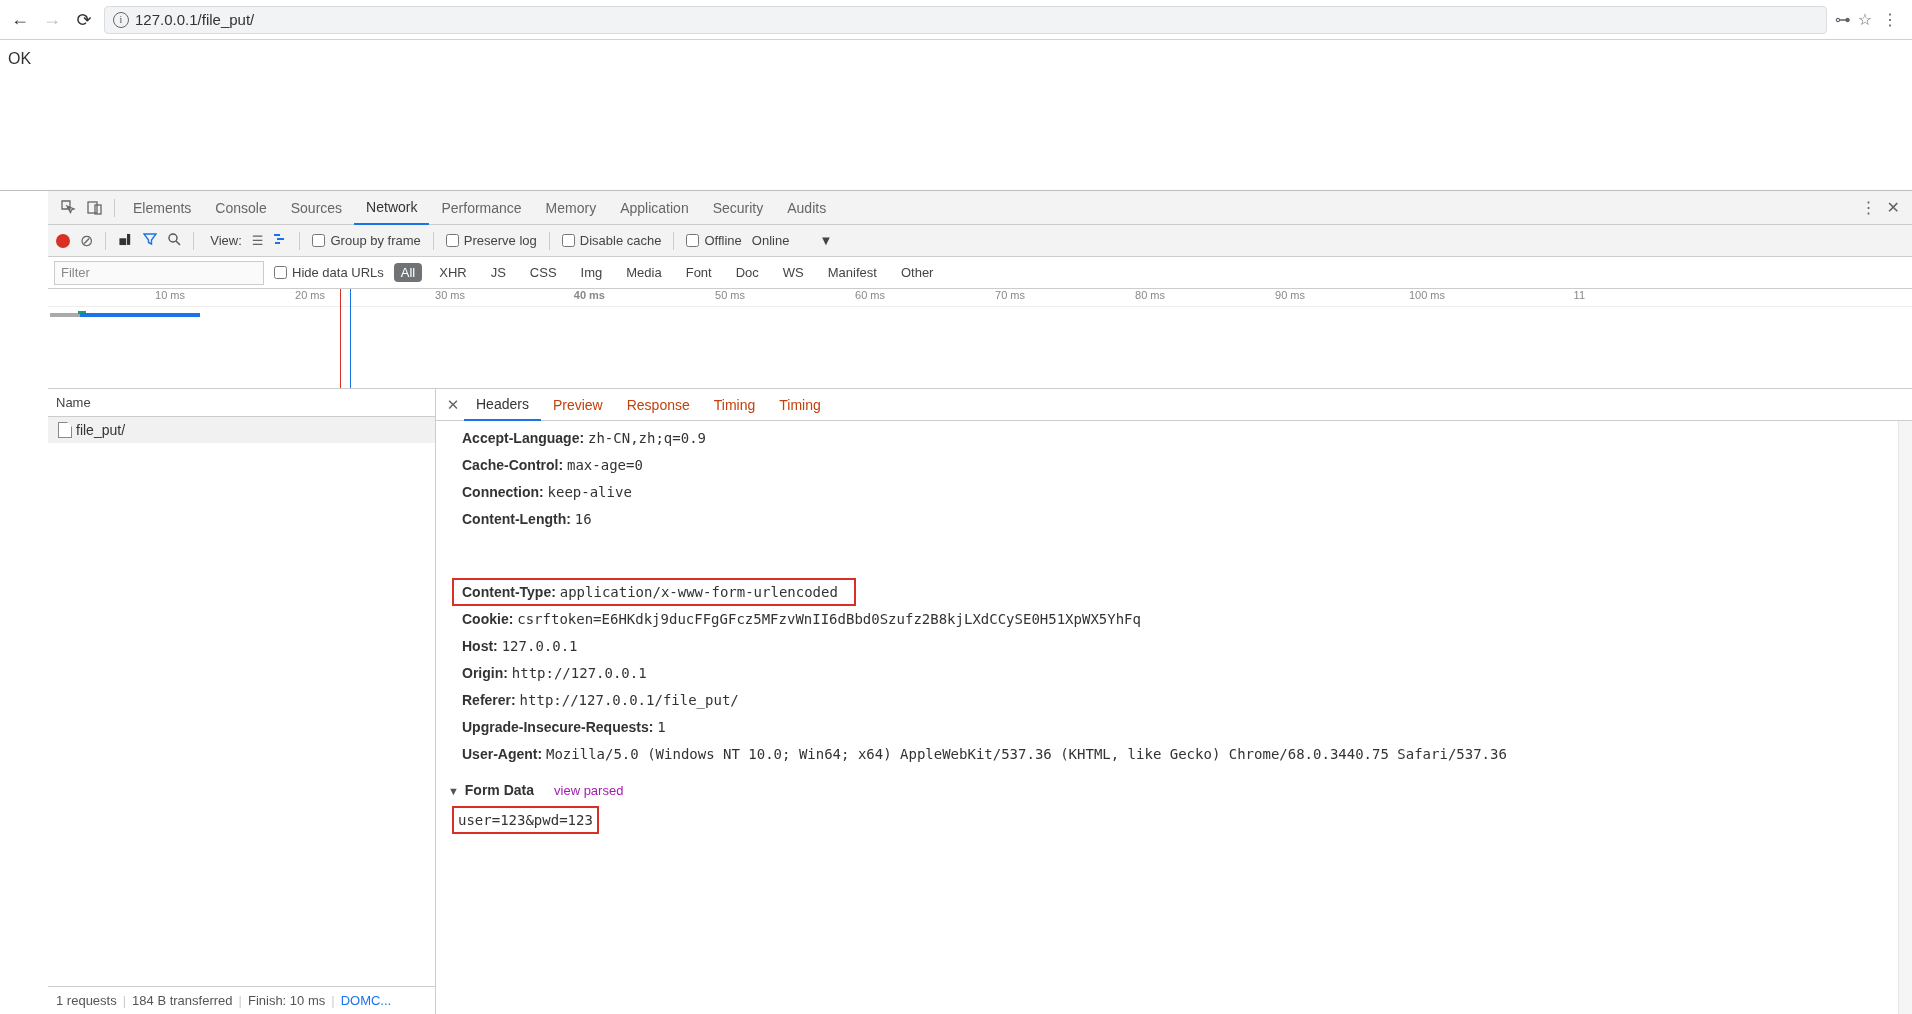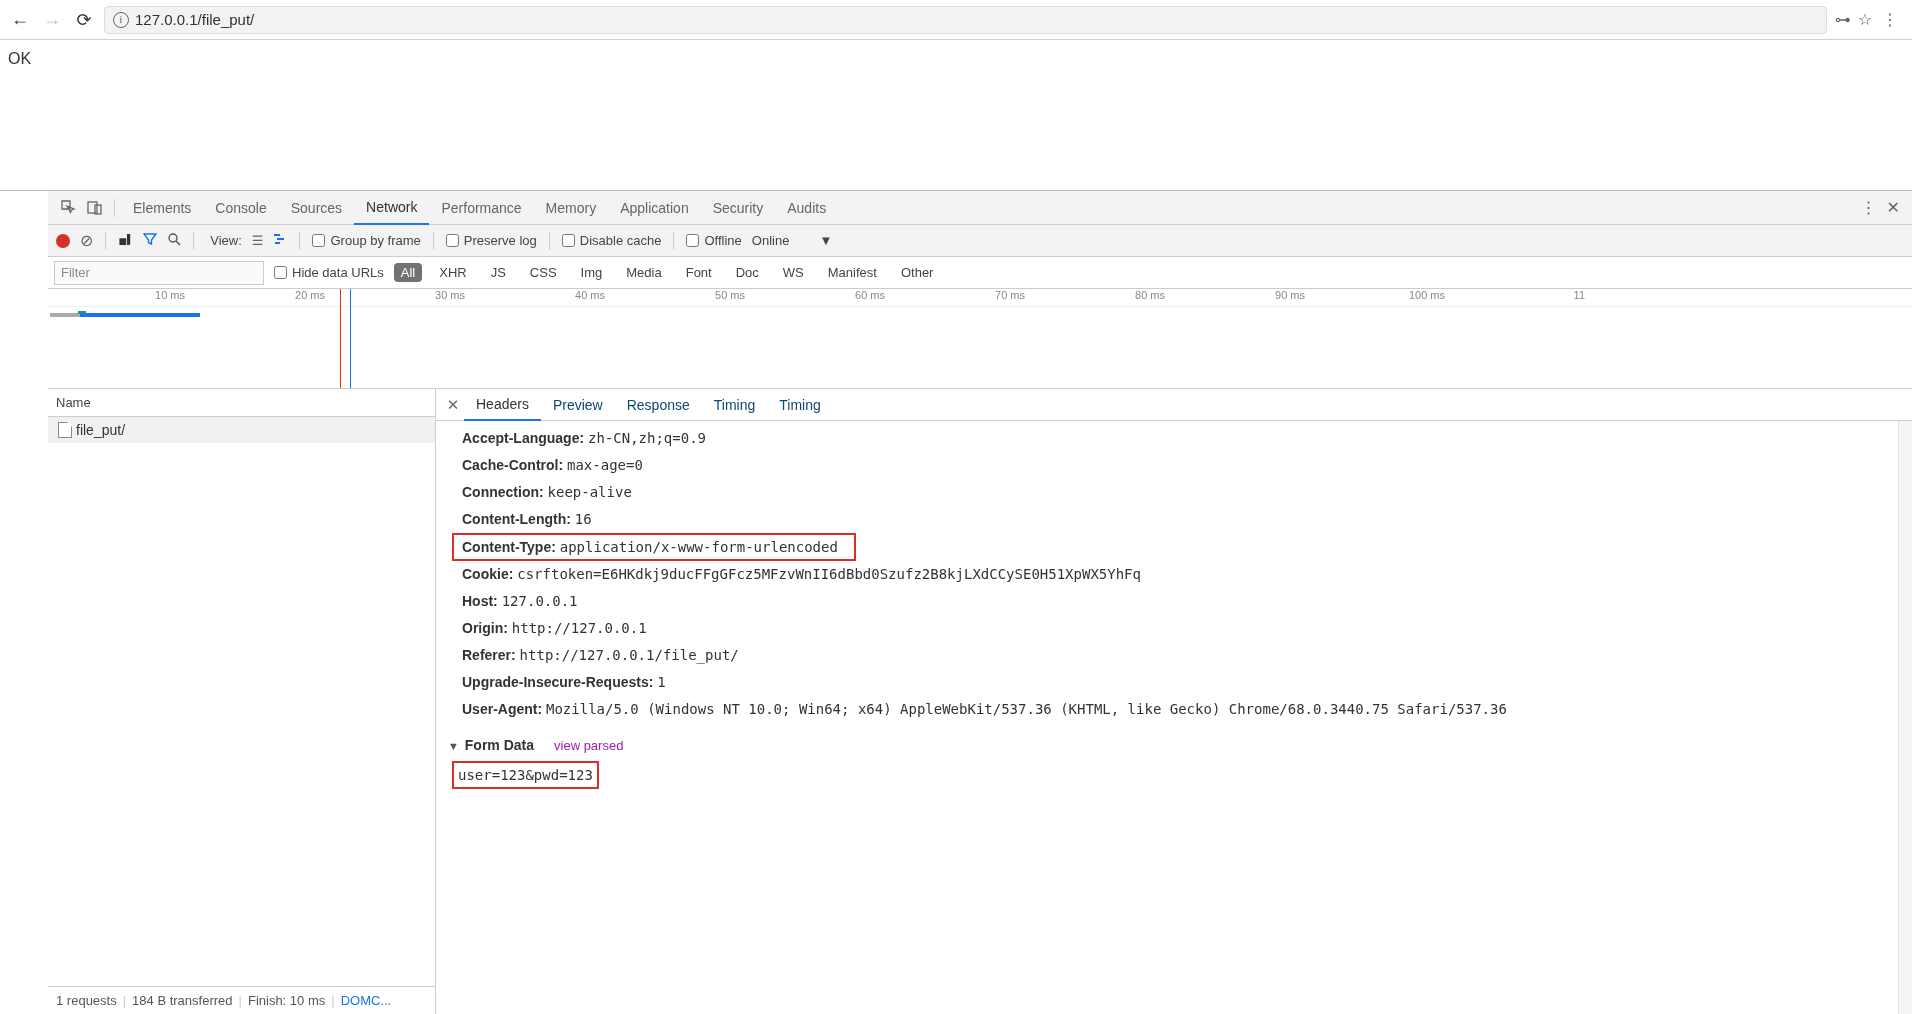--- a/index.html
+++ b/index.html
@@ -54,21 +54,21 @@
   
   .net-body { flex: 1; display: flex; min-height: 0; }
   .req-list { width: 388px; border-right: 1px solid #ccc; display: flex; flex-direction: column; }
   .req-head { height: 28px; border-bottom: 1px solid #ccc; display: flex; align-items: center; padding: 0 8px; font-size: 13px; color: #444; }
   .req-item { display: flex; align-items: center; gap: 4px; padding: 5px 10px; font-size: 14px; background: #f1f1f1; }
   .file-ic { width: 14px; height: 16px; border: 1px solid #888; background: #fff; position: relative; }
   .file-ic::after { content: ''; position: absolute; top: -1px; right: -1px; border-left: 5px solid transparent; border-top: 5px solid #f1f1f1; }
   .detail { flex: 1; display: flex; flex-direction: column; }
   .detail-tabs { height: 32px; border-bottom: 1px solid #ccc; display: flex; align-items: center; padding: 0 6px; gap: 0; }
   .close-x { width: 22px; text-align: center; color: #666; font-size: 15px; }
-  .detail-tab { padding: 0 12px; height: 32px; display: flex; align-items: center; font-size: 14px; color: #0c4a6e; }
+  .detail-tab { padding: 0 12px; height: 32px; display: flex; align-items: center; font-size: 14px; color: #c2410c; }
   .detail-tab.active { color: #333; border-bottom: 2px solid #1a73e8; }
   .hdr-pane { flex: 1; overflow: auto; padding: 4px 0 10px 26px; font-size: 14px; position: relative; }
   .hdr-row { line-height: 27px; }
   .hdr-row b { font-weight: bold; }
   .hdr-row .val { font-family: Consolas, monospace; color: #333; }
   .hl { border: 2px solid #d93025; padding: 0 4px; display: inline-block; line-height: 24px; }
   .section-head { margin: 14px 0 8px -14px; display: flex; align-items: center; gap: 20px; }
   .section-head .tri { color: #555; font-size: 11px; margin-right: 2px; }
   .section-head b { font-weight: bold; color: #333; font-size: 14px; }
   .section-head .link { color: #a21caf; font-size: 13px; }
@@ -206,21 +206,21 @@
         <div class="type-chip">Manifest</div>
         <div class="type-chip">Other</div>
       </div>
   </div>
 
   <div class="timeline">
     <div class="tl-ticks" id="tl-ticks">
         <div class="tl-tick" style="left: 140px;">10 ms</div>
         <div class="tl-tick" style="left: 280px;">20 ms</div>
         <div class="tl-tick" style="left: 420px;">30 ms</div>
-        <div class="tl-tick" style="left: 560px;">40 ms</div>
+        <div class="tl-tick" style="left: 560px; font-weight: bold;">40 ms</div>
         <div class="tl-tick" style="left: 700px;">50 ms</div>
         <div class="tl-tick" style="left: 840px;">60 ms</div>
         <div class="tl-tick" style="left: 980px;">70 ms</div>
         <div class="tl-tick" style="left: 1120px;">80 ms</div>
         <div class="tl-tick" style="left: 1260px;">90 ms</div>
         <div class="tl-tick" style="left: 1400px;">100 ms</div>
         <div class="tl-tick" style="left: 1540px;">11</div>
       </div>
     <div class="tl-bar-a"></div>
     <div class="tl-bar-c"></div>
@@ -261,21 +261,21 @@
             <div class="detail-tab">Timing</div>
           </div>
       </div>
       <div style="flex:1;display:flex;min-height:0;">
         <div class="hdr-pane">
           <div id="hdr-rows">
               <div class="hdr-row"><b>Accept-Language:</b> <span class="val">zh-CN,zh;q=0.9</span></div>
               <div class="hdr-row"><b>Cache-Control:</b> <span class="val">max-age=0</span></div>
               <div class="hdr-row"><b>Connection:</b> <span class="val">keep-alive</span></div>
               <div class="hdr-row"><b>Content-Length:</b> <span class="val">16</span></div>
-              <div class="hdr-row"><span class="hl" style="margin-left:-10px;padding-left:8px;padding-right:16px;"><b>Content-Type:</b> <span class="val">application/x-www-form-urlencoded</span></span></div>
+              <div class="hdr-row"><span class="hl" style="margin-left:-10px;padding-left:8px;padding-right:16px;margin-top:45px;"><b>Content-Type:</b> <span class="val">application/x-www-form-urlencoded</span></span></div>
               <div class="hdr-row"><b>Cookie:</b> <span class="val">csrftoken=E6HKdkj9ducFFgGFcz5MFzvWnII6dBbd0Szufz2B8kjLXdCCySE0H51XpWX5YhFq</span></div>
               <div class="hdr-row"><b>Host:</b> <span class="val">127.0.0.1</span></div>
               <div class="hdr-row"><b>Origin:</b> <span class="val">http://127.0.0.1</span></div>
               <div class="hdr-row"><b>Referer:</b> <span class="val">http://127.0.0.1/file_put/</span></div>
               <div class="hdr-row"><b>Upgrade-Insecure-Requests:</b> <span class="val">1</span></div>
               <div class="hdr-row"><b>User-Agent:</b> <span class="val">Mozilla/5.0 (Windows NT 10.0; Win64; x64) AppleWebKit/537.36 (KHTML, like Gecko) Chrome/68.0.3440.75 Safari/537.36</span></div>
             </div>
           <div class="section-head">
             <span><span class="tri">▼</span> <b>Form Data</b></span>
             <span class="link">view parsed</span>

